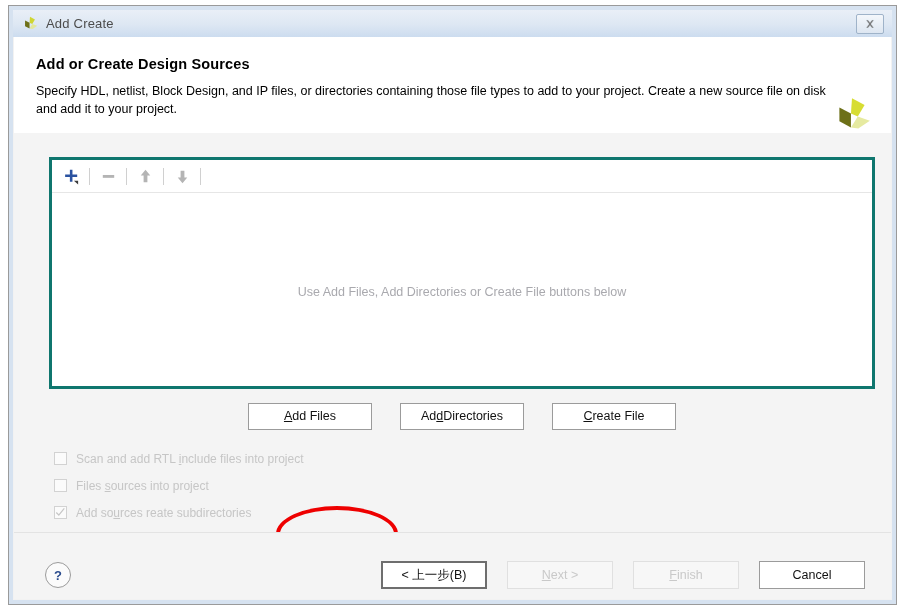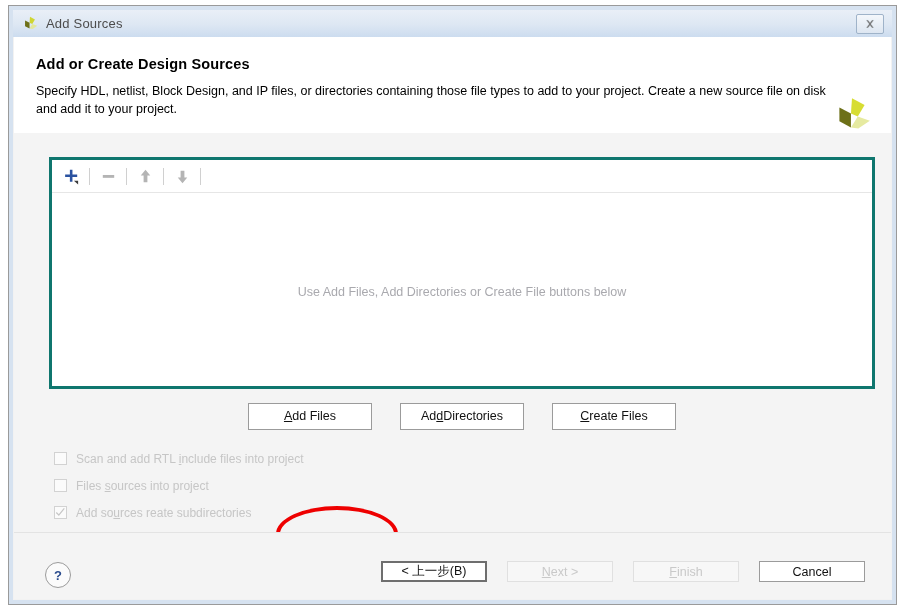--- a/index.html
+++ b/index.html
@@ -271,21 +271,21 @@
   }
   #nav-buttons {
     position: absolute;
     right: 26px;
     top: 28px;
     display: flex;
     gap: 20px;
   }
   .nav-btn {
     width: 106px;
-    height: 21px;
+    height: 28px;
     box-sizing: border-box;
     background: #ffffff;
     border: 1px solid #9b9b9b;
     font-family: "Liberation Sans", sans-serif;
     font-size: 12.5px;
     color: #111111;
     display: flex;
     align-items: center;
     justify-content: center;
     cursor: pointer;
@@ -307,21 +307,21 @@
 <div id="window">
 
   <div id="titlebar">
     <span id="title-logo">
       <svg viewBox="0 0 40 40" width="18" height="18">
         <polygon points="20,4 31,10 25,20 19,17" fill="#cfd633"></polygon>
         <polygon points="9,12 19,17 19,30 9,25" fill="#6d7018"></polygon>
         <polygon points="25,20 36,24 26,31 19,30" fill="#e3e89b"></polygon>
       </svg>
     </span>
-    <span id="title-text">Add Sources</span>
+    <span id="title-text">Add Create</span>
     <span id="close-button">
       <svg viewBox="0 0 12 12" width="12" height="12">
         <path d="M2,2 L5,6 L2,10 L4,10 L6,7.5 L8,10 L10,10 L7,6 L10,2 L8,2 L6,4.5 L4,2 Z" fill="#707070" stroke="#dfe8f2" stroke-width="0.5"></path>
       </svg>
     </span>
   </div>
 
   <div id="header">
     <div id="header-desc">Specify HDL, netlist, Block Design, and IP files, or directories containing those file types to add to your project. Create a new source file on disk and add it to your project.</div>
     <div id="header-title">Add or Create Design Sources</div>
@@ -374,21 +374,21 @@
         <span class="mnem">A</span>
           <span>dd Files</span>
       </button>
       <button class="action-btn">
         <span>Ad</span>
           <span class="mnem">d</span>
           <span> Directories</span>
       </button>
       <button class="action-btn">
         <span class="mnem">C</span>
-          <span>reate Files</span>
+          <span>reate File</span>
       </button>
     </div>
 
     <div id="annotation-ellipse"></div>
 
     <div id="checkbox-group">
 
       <div class="cb-row">
         <span class="cb-box"></span>
         <span class="cb-label"><span>Scan and add RTL </span><span class="mnem">i</span><span>nclude files into project</span></span>

